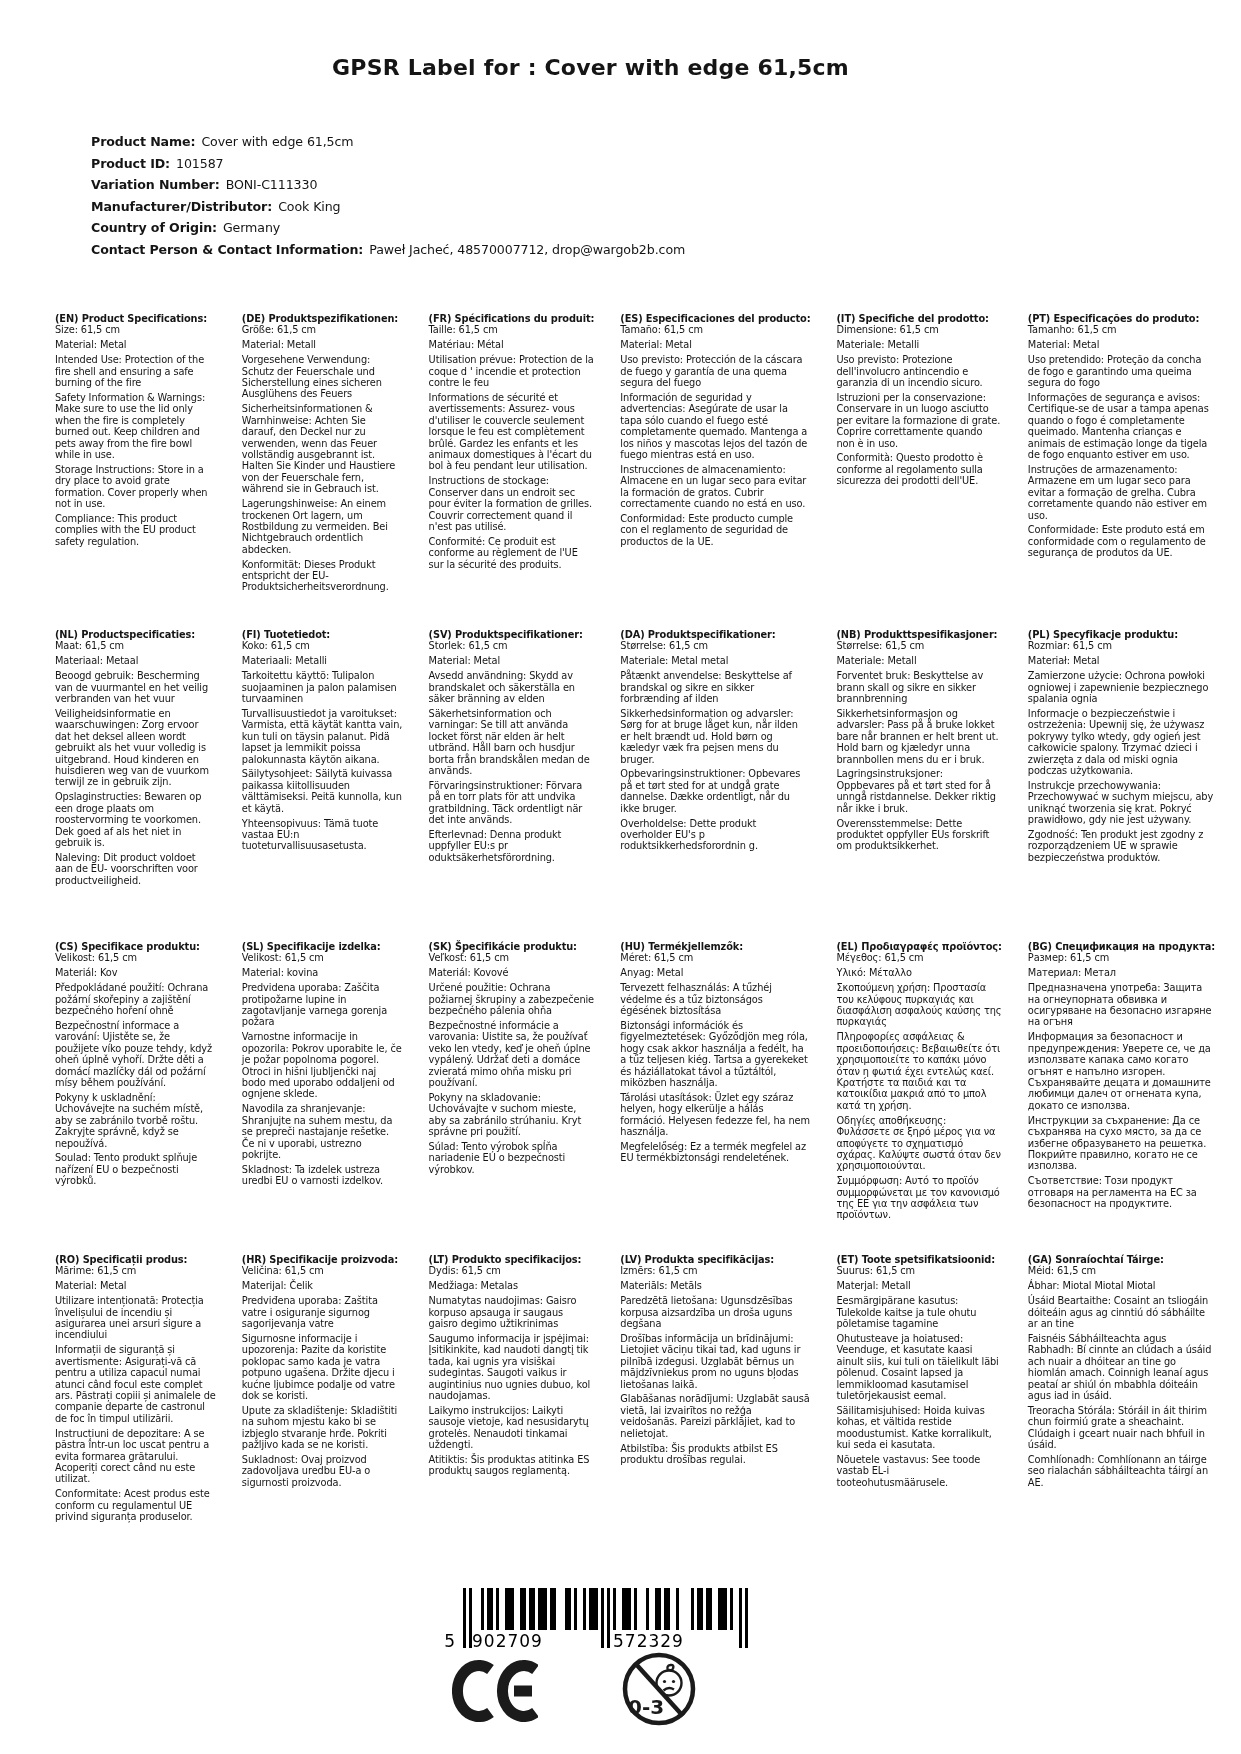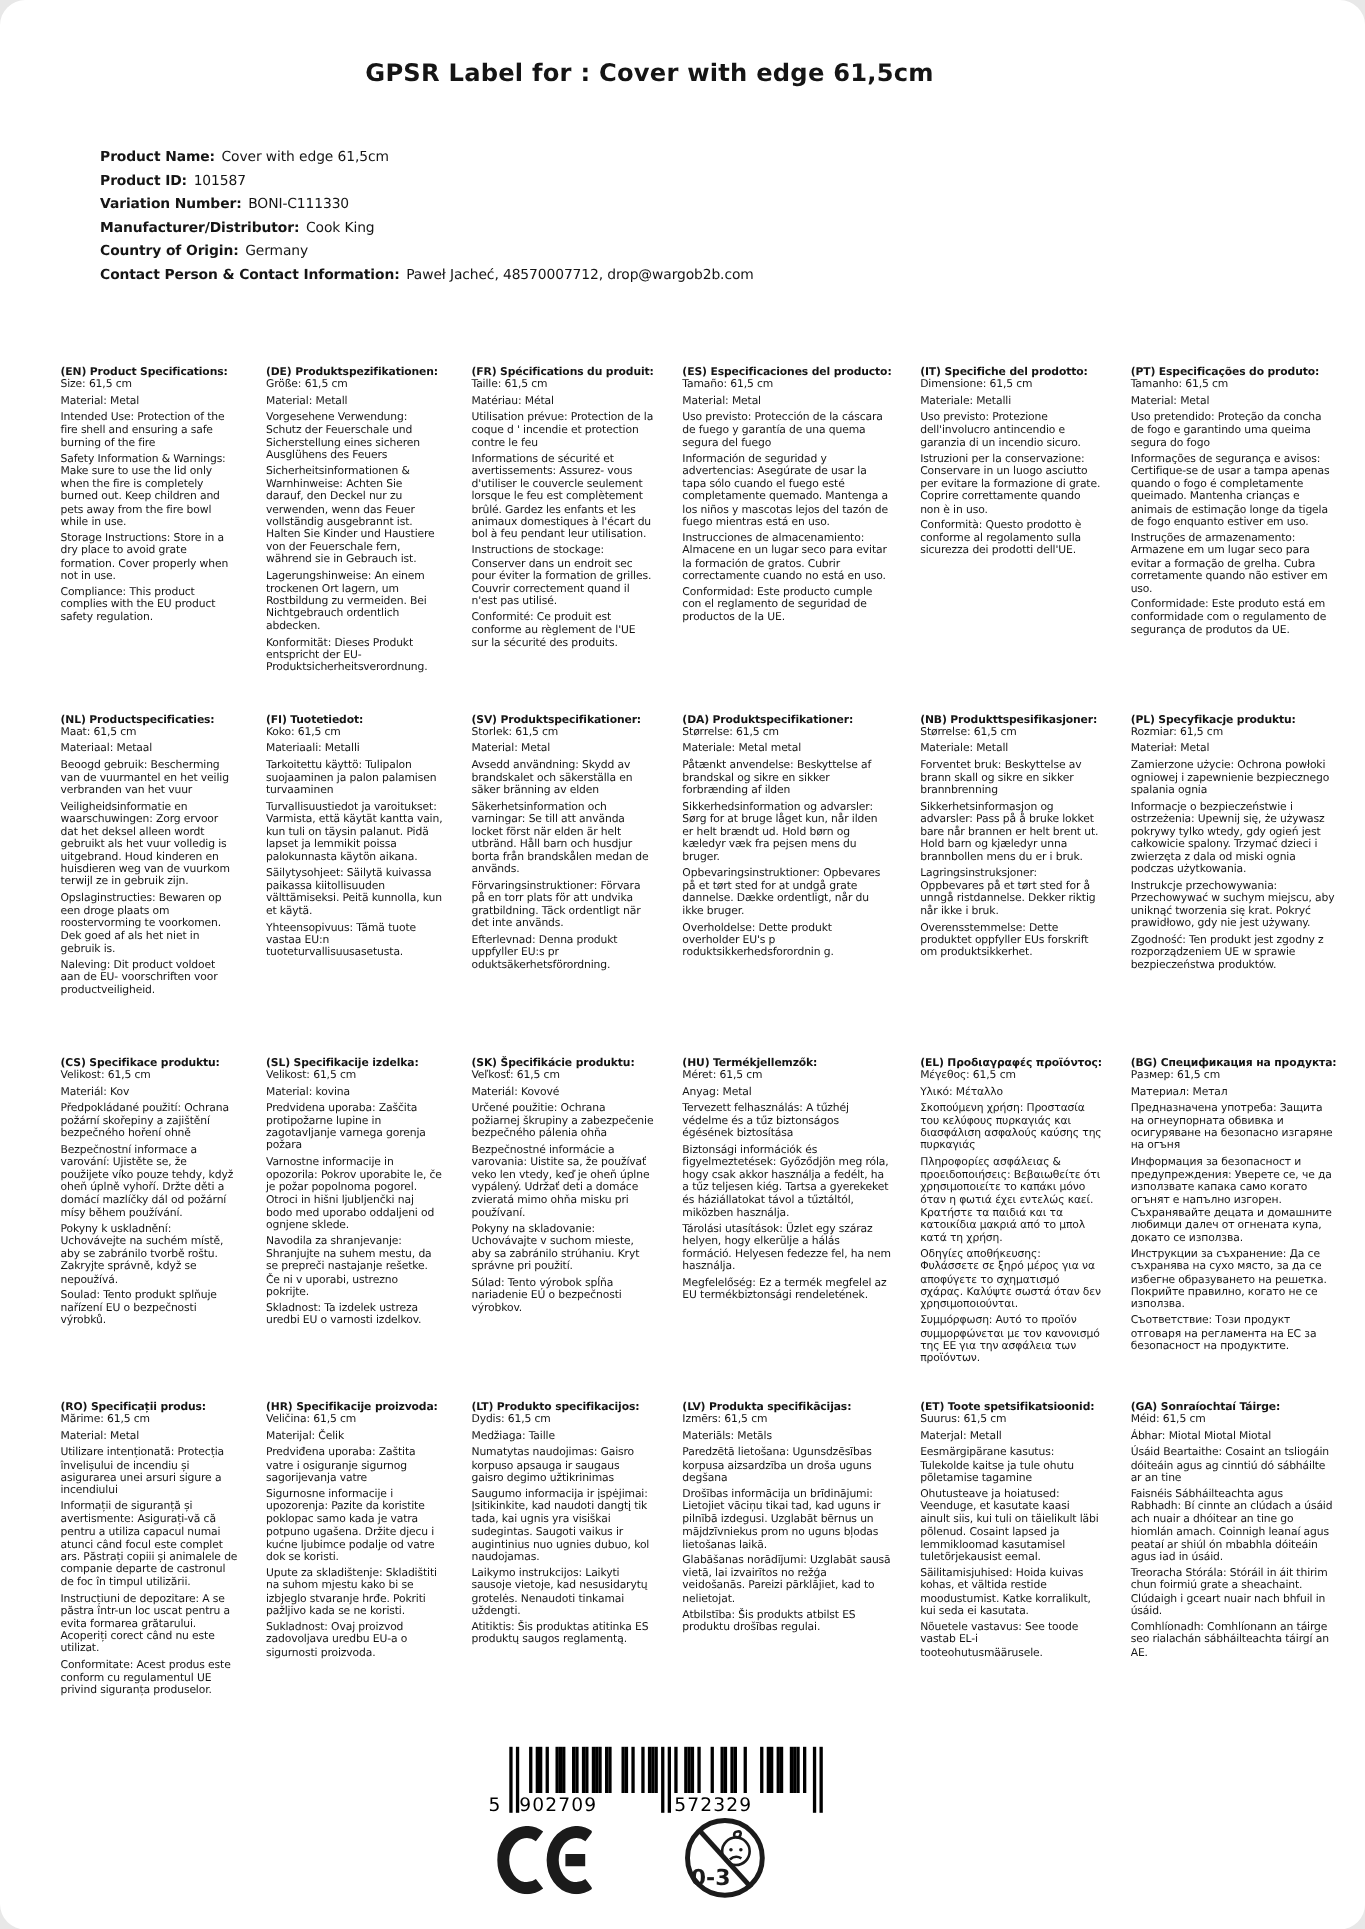--- a/index.html
+++ b/index.html
@@ -1,36 +1,35 @@
 <!DOCTYPE html>
 <html><head>
 <meta charset="utf-8">
 <style>
   html,body { margin:0; padding:0; background:#e8e8e8; }
   .page {
     position:relative; width:1241px; height:1754px; margin:0 auto;
     background:#ffffff; color:#151515;
     font-family:"DejaVu Sans","Liberation Sans",sans-serif;
     overflow:hidden;
-    border-radius:23px;
   }
   h1.title {
     position:absolute; top:55px; left:0; right:60px; margin:0;
     text-align:center; font-size:22px; font-weight:bold; letter-spacing:0.2px;
   }
   .info { position:absolute; top:131px; left:55px; font-size:12.6px; line-height:21.6px; letter-spacing:-0.1px; }
   .info .row b { font-weight:bold;margin-left:36px; }
   .info .row span.val { margin-left:6px; }
 
   .grid {
     position:absolute; top:313px; left:55px; width:1160px;
     display:grid; grid-template-columns:repeat(6,1fr); column-gap:26px;
     grid-template-rows:316px 312px 313px auto;
   }
-  .sec { font-size:9.8px; line-height:11.4px; letter-spacing:-0.12px;margin-top:20px; }
+  .sec { font-size:9.8px; line-height:11.4px; letter-spacing:-0.12px; }
   .sec h3 { font-size:9.8px; line-height:11.4px; margin:0; white-space:nowrap; font-weight:bold; }
   .sec p { margin:3.5px 0 0 0; }
   .sec p:first-of-type { margin-top:0; }
 
   
   .bars { position:absolute; left:463px; top:1588px; width:285px; height:60px; display:flex; align-items:flex-start; }
   .bars .m { width:3px; height:42px; flex:0 0 3px; }
   .bars .m.black { background:#000; }
   .bars .m.tall { height:60px; }
   .bc-digit { position:absolute; font-size:17px; letter-spacing:1px; color:#000; }
@@ -274,21 +273,21 @@
           <p>Predviđena uporaba: Zaštita vatre i osiguranje sigurnog sagorijevanja vatre</p>
           <p>Sigurnosne informacije i upozorenja: Pazite da koristite poklopac samo kada je vatra potpuno ugašena. Držite djecu i kućne ljubimce podalje od vatre dok se koristi.</p>
           <p>Upute za skladištenje: Skladištiti na suhom mjestu kako bi se izbjeglo stvaranje hrđe. Pokriti pažljivo kada se ne koristi.</p>
           <p>Sukladnost: Ovaj proizvod zadovoljava uredbu EU-a o sigurnosti proizvoda.</p>
         </div>
   </div>
       <div class="sec">
     <h3>(LT) Produkto specifikacijos:</h3>
     <div class="paras">
           <p>Dydis: 61,5 cm</p>
-          <p>Medžiaga: Taille</p>
+          <p>Medžiaga: Metalas</p>
           <p>Numatytas naudojimas: Gaisro korpuso apsauga ir saugaus gaisro degimo užtikrinimas</p>
           <p>Saugumo informacija ir įspėjimai: Įsitikinkite, kad naudoti dangtį tik tada, kai ugnis yra visiškai sudegintas. Saugoti vaikus ir augintinius nuo ugnies dubuo, kol naudojamas.</p>
           <p>Laikymo instrukcijos: Laikyti sausoje vietoje, kad nesusidarytų grotelės. Nenaudoti tinkamai uždengti.</p>
           <p>Atitiktis: Šis produktas atitinka ES produktų saugos reglamentą.</p>
         </div>
   </div>
       <div class="sec">
     <h3>(LV) Produkta specifikācijas:</h3>
     <div class="paras">
           <p>Izmērs: 61,5 cm</p>

